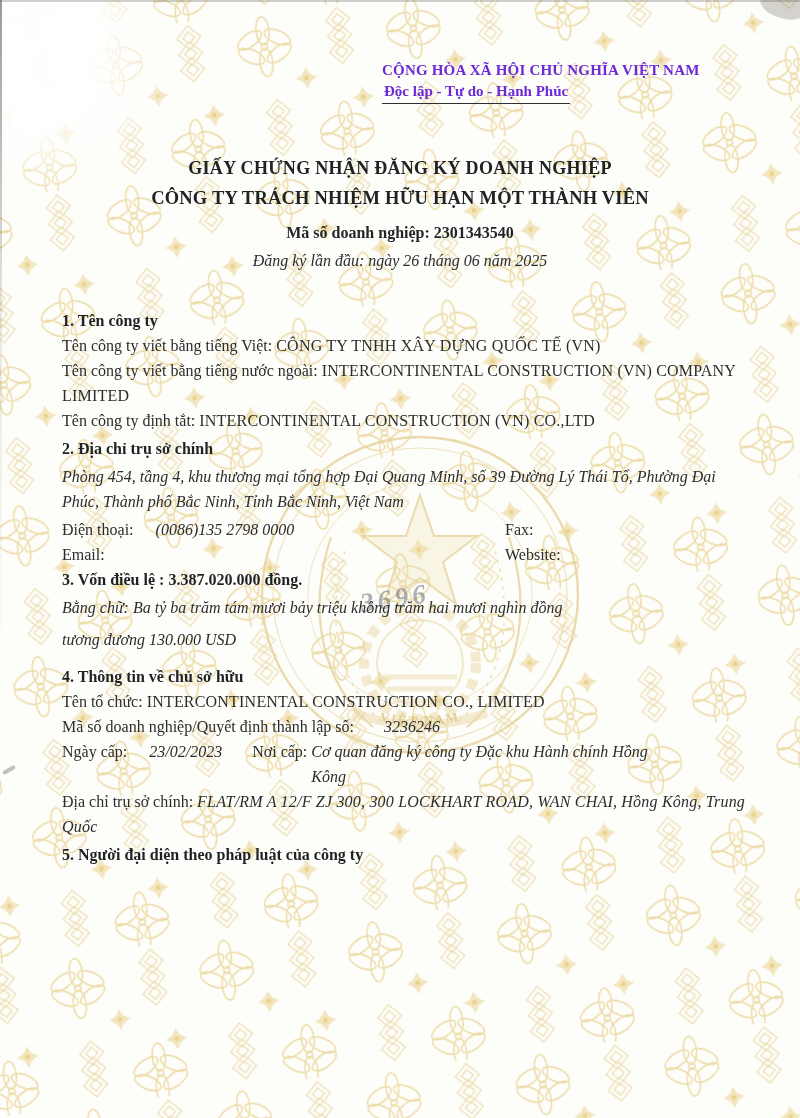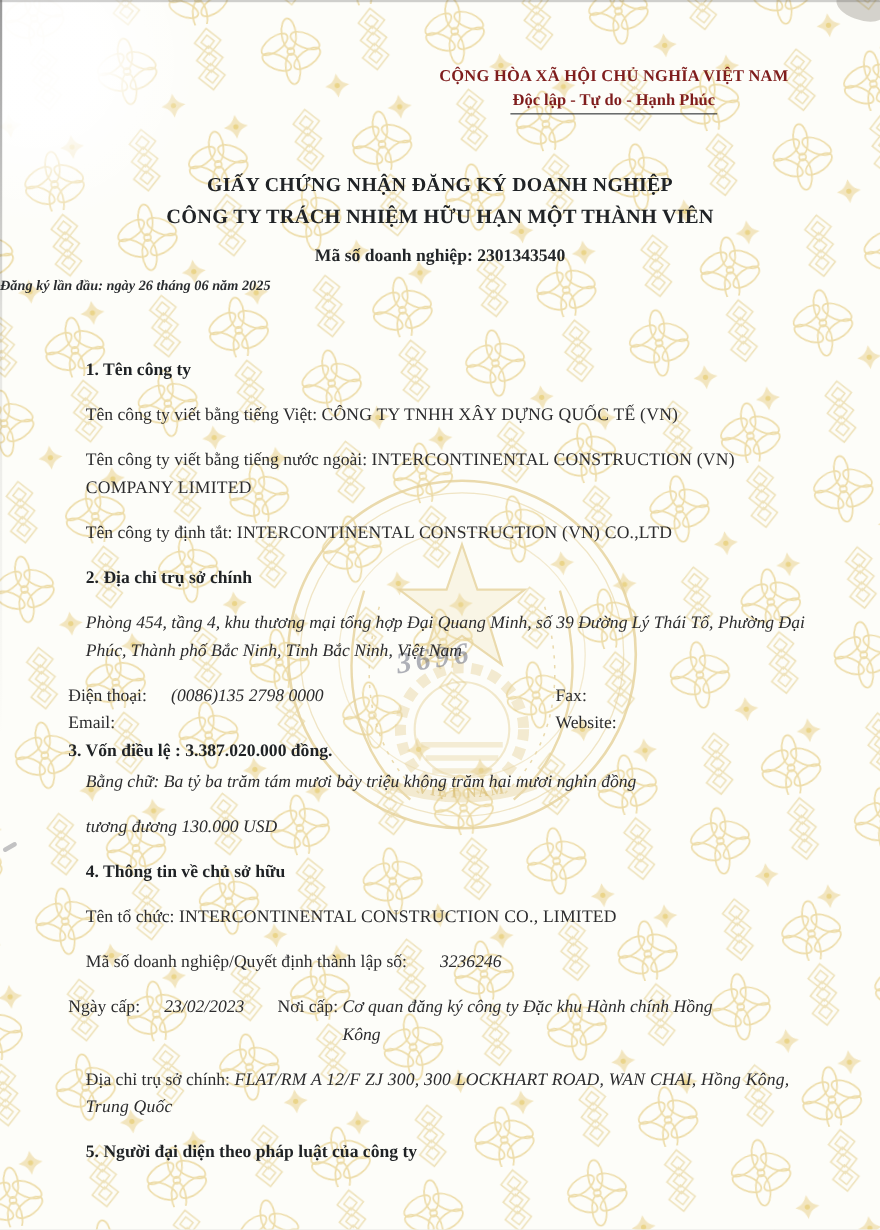--- a/index.html
+++ b/index.html
@@ -19,33 +19,33 @@
     opacity:.25;transform:rotate(18deg);border-radius:40% 60% 50% 50%;}
   .smudge-bl{position:absolute;left:2px;top:768px;width:14px;height:4px;background:#6a6a74;
     opacity:.4;transform:rotate(-30deg);border-radius:2px;}
 
   .abs{position:absolute;}
   .hdr-left{left:84px;top:60px;width:276px;text-align:center;color:#33373a;}
   .hdr-left .l1{font-weight:bold;font-size:14.5px;letter-spacing:.2px;}
   .hdr-left .l2{font-weight:bold;font-size:15.5px;margin-top:3px;letter-spacing:.2px;}
   .hdr-left .rule{width:188px;margin:7px auto 0;border-top:1.6px solid #3c4043;}
 
-  .hdr-right{left:382px;top:62px;width:352px;text-align:center;color:#7f1d1d;}
+  .hdr-right{left:382px;top:62px;width:352px;text-align:left;color:#6d28d9;}
   .hdr-right .l1{font-weight:bold;font-size:15px;letter-spacing:.2px;}
   .hdr-right .l2{display:inline-block;font-weight:bold;font-size:15px;margin-top:4px;
     padding:0 2px 3px;border-bottom:1.6px solid #2c2f33;}
 
   .title{left:0;top:158px;width:800px;text-align:center;font-weight:bold;color:#202326;}
   .title .t1{font-size:18px;letter-spacing:.3px;}
   .title .t2{font-size:18.5px;letter-spacing:.2px;margin-top:9px;}
   .ma-so{left:0;top:224px;width:800px;text-align:center;font-weight:bold;font-size:16px;color:#232629;}
-  .dang-ky{left:0;top:252px;width:800px;text-align:left;font-weight:bold;font-style:italic;font-size:13px;color:#2a2d30;}
+  .dang-ky{left:0;top:252px;width:800px;text-align:center;font-weight:normal;font-style:italic;font-size:16px;color:#2a2d30;}
 
   .content{left:62px;top:308px;width:694px;font-size:16px;line-height:25px;color:#2c2c2e;}
-  .content p{margin:16px;}
+  .content p{margin:0;}
   .sec-h{font-weight:bold;color:#1f2225;}
   .it{font-style:italic;}
   .caps{letter-spacing:.2px;}
   .gap-s{margin-top:3px !important;}
   .gap-m{margin-top:7px !important;}
   .gap-l{margin-top:12px !important;}
   .row{position:relative;}
   .col2{position:absolute;left:443px;top:0;}
   .val-ml{margin-left:26px;}
   .val-ml2{margin-left:18px;}

